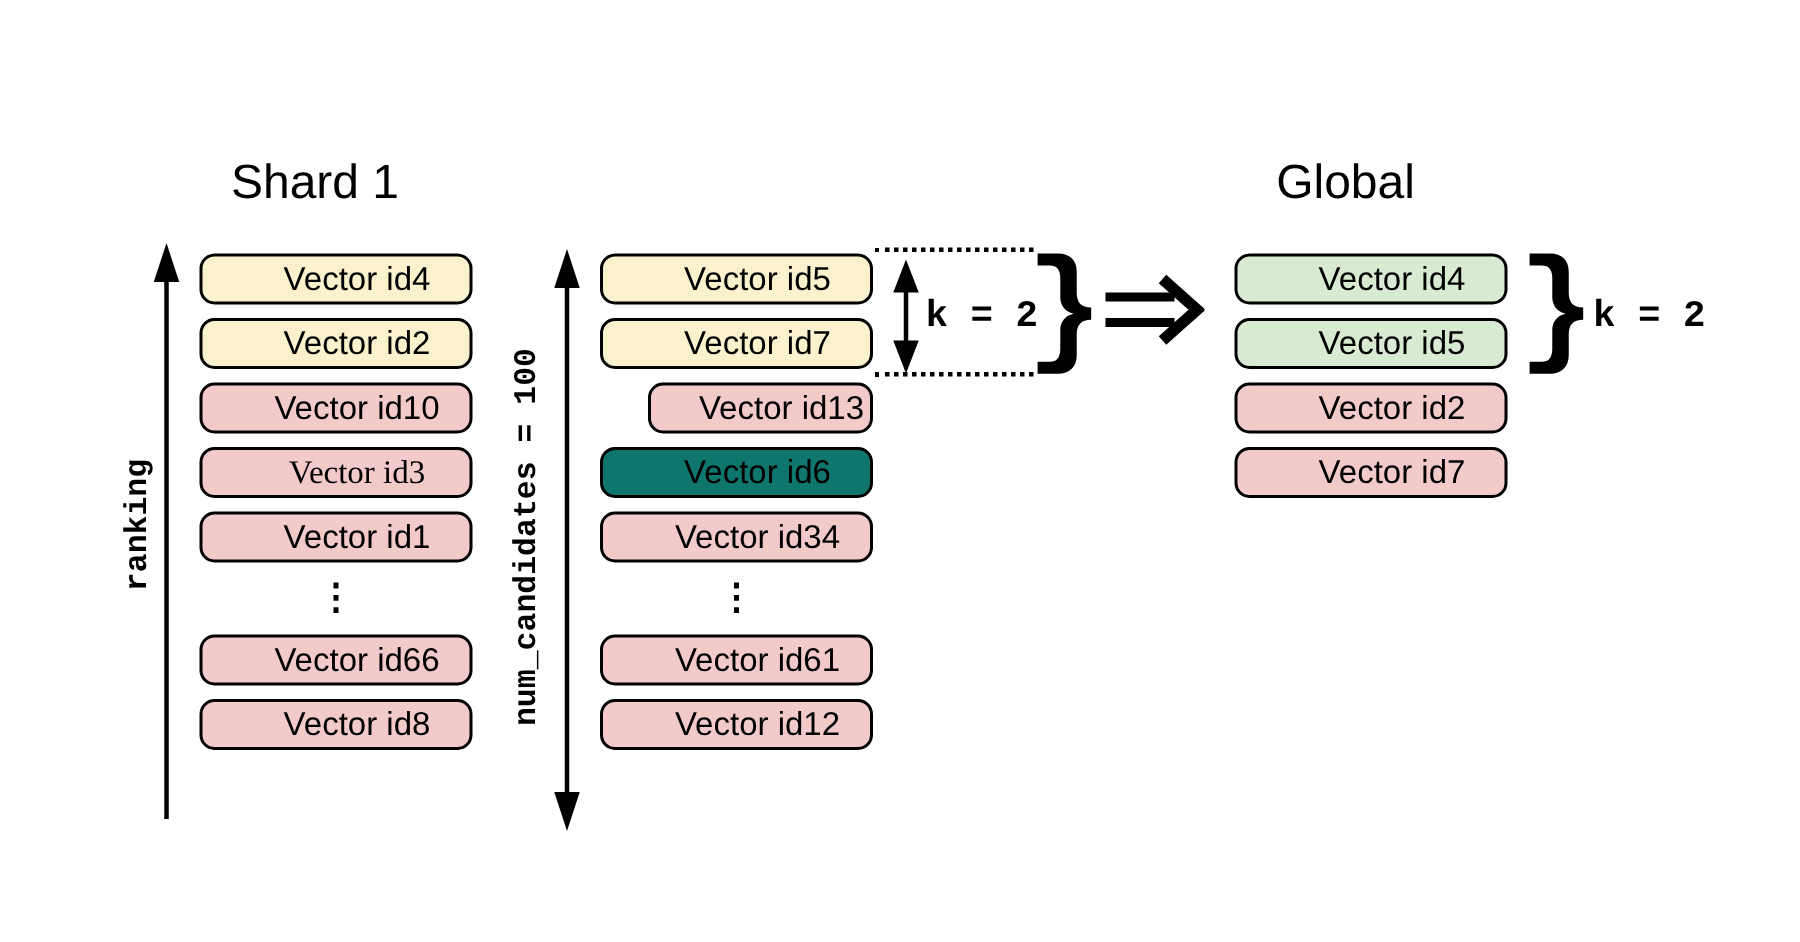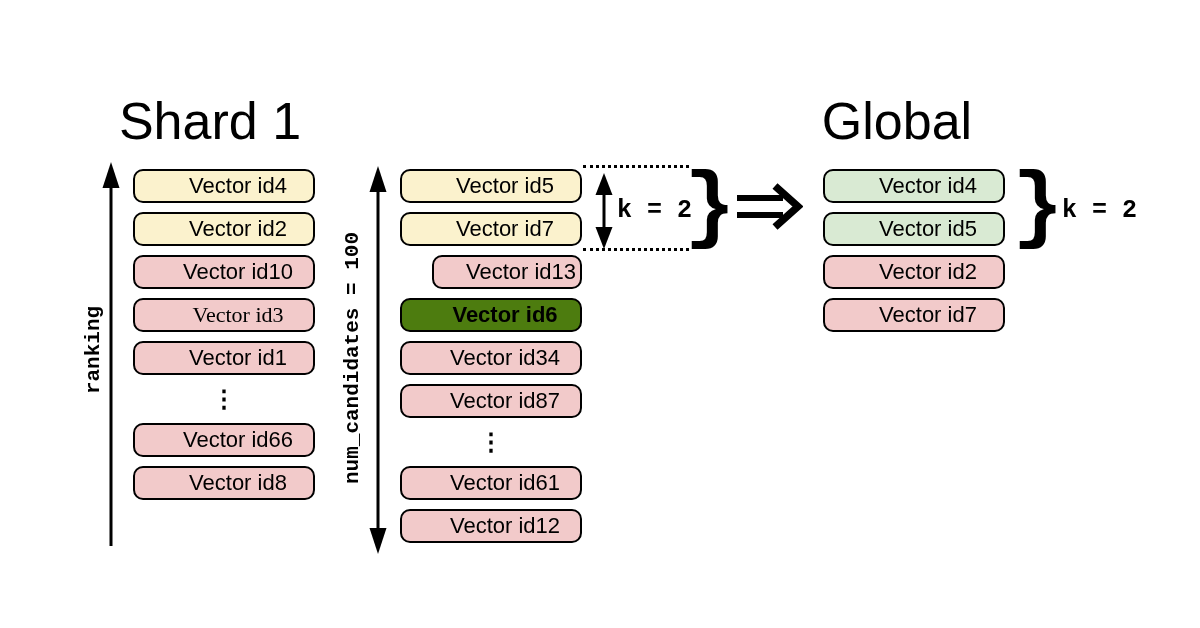--- a/index.html
+++ b/index.html
@@ -2,21 +2,21 @@
 <html><head>
 <meta charset="utf-8">
 <style>
   html,body{margin:0;padding:0;background:#ffffff;}
   .stage{
     position:relative;width:1200px;height:628px;background:#ffffff;
     overflow:hidden;font-family:"Liberation Sans",sans-serif;color:#000;
   }
   .col-title{
     position:absolute;transform:translateX(-50%);
-    font-size:52px;line-height:44px;white-space:nowrap;
+    font-size:32px;line-height:44px;white-space:nowrap;
   }
   .rows{
     position:absolute;width:182px;display:flex;flex-direction:column;gap:9px;
   }
   .vec-box{
     height:34px;box-sizing:border-box;border:2.5px solid #000;border-radius:10px;
     display:flex;align-items:center;justify-content:center;
     font-size:22px;line-height:22px;padding-left:28px;
   }
   .dots{
@@ -72,23 +72,22 @@
       <div class="vec-box" style="background: rgb(242, 202, 202); font-family: Liberation Serif, serif;">Vector id3</div>
       <div class="vec-box" style="background: rgb(242, 202, 202);">Vector id1</div>
       <div class="dots">⋮</div>
       <div class="vec-box" style="background: rgb(242, 202, 202);">Vector id66</div>
       <div class="vec-box" style="background: rgb(242, 202, 202);">Vector id8</div>
     </div>
   <div class="rows" style="left:400px;top:169px">
       <div class="vec-box" style="background: rgb(251, 242, 205);">Vector id5</div>
       <div class="vec-box" style="background: rgb(251, 242, 205);">Vector id7</div>
       <div class="vec-box" style="background: rgb(242, 202, 202); margin-left: 32px;">Vector id13</div>
-      <div class="vec-box" style="background: #4d7c0f; font-weight: bold;">Vector id6</div>
+      <div class="vec-box" style="background: #0f766e;">Vector id6</div>
       <div class="vec-box" style="background: rgb(242, 202, 202);">Vector id34</div>
-      <div class="vec-box" style="background: rgb(242, 202, 202);">Vector id87</div>
       <div class="dots">⋮</div>
       <div class="vec-box" style="background: rgb(242, 202, 202);">Vector id61</div>
       <div class="vec-box" style="background: rgb(242, 202, 202);">Vector id12</div>
     </div>
   <div class="rows" style="left:823px;top:169px">
       <div class="vec-box" style="background: rgb(217, 234, 211);">Vector id4</div>
       <div class="vec-box" style="background: rgb(217, 234, 211);">Vector id5</div>
       <div class="vec-box" style="background: rgb(242, 202, 202);">Vector id2</div>
       <div class="vec-box" style="background: rgb(242, 202, 202);">Vector id7</div>
     </div>

